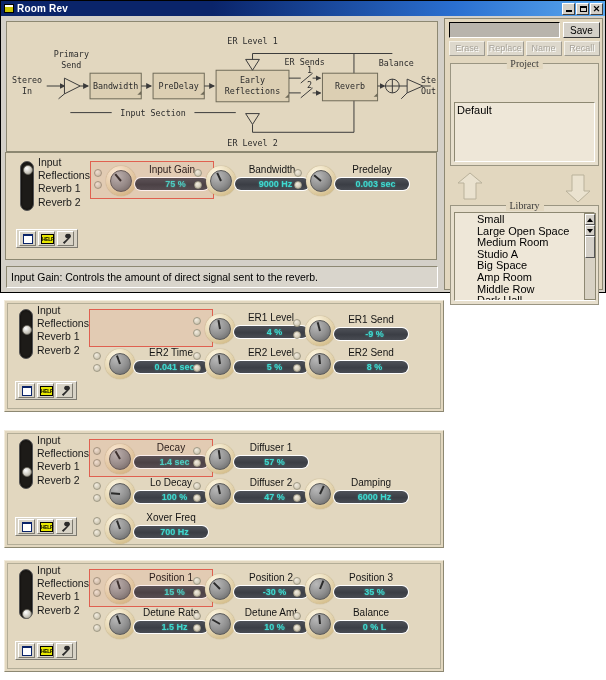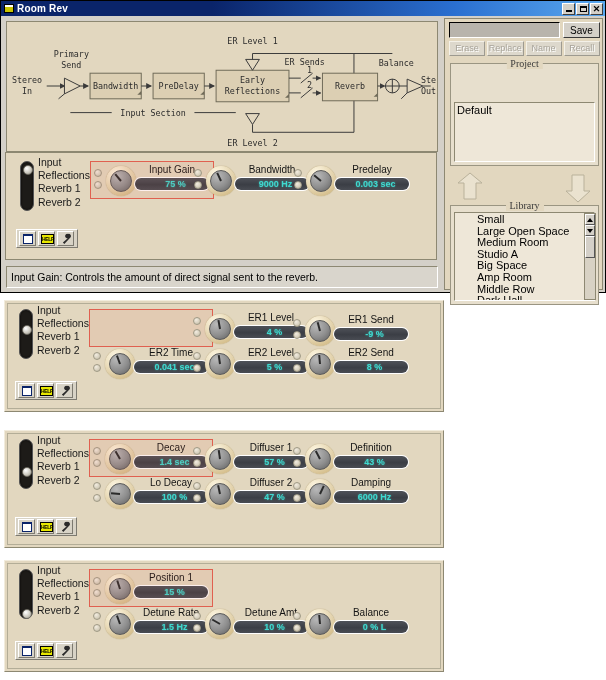--- a/index.html
+++ b/index.html
@@ -593,35 +593,20 @@
           </div>
           <div class="knob-wrap">
             <div class="knob">
               <div class="ptr" style="transform: rotate(172deg);"></div>
             </div>
           </div>
           <div class="readout">
             <div class="inner">57 %</div>
           </div>
         </div>
-        <div class="ctrl" style="left: 288px; top: 12px;">
-          <div class="lbl">Definition</div>
-          <div class="leds">
-            <div class="led"></div>
-            <div class="led"></div>
-          </div>
-          <div class="knob-wrap">
-            <div class="knob">
-              <div class="ptr" style="transform: rotate(152deg);"></div>
-            </div>
-          </div>
-          <div class="readout">
-            <div class="inner">43 %</div>
-          </div>
-        </div>
         <div class="ctrl" style="left: 88px; top: 47px;">
           <div class="lbl">Lo Decay</div>
           <div class="leds">
             <div class="led"></div>
             <div class="led"></div>
           </div>
           <div class="knob-wrap">
             <div class="knob">
               <div class="ptr" style="transform: rotate(95deg);"></div>
             </div>
@@ -651,20 +636,35 @@
             <div class="led"></div>
             <div class="led"></div>
           </div>
           <div class="knob-wrap">
             <div class="knob">
               <div class="ptr" style="transform: rotate(205deg);"></div>
             </div>
           </div>
           <div class="readout">
             <div class="inner">6000 Hz</div>
+          </div>
+        </div>
+        <div class="ctrl" style="left: 88px; top: 82px;">
+          <div class="lbl">Xover Freq</div>
+          <div class="leds">
+            <div class="led"></div>
+            <div class="led"></div>
+          </div>
+          <div class="knob-wrap">
+            <div class="knob">
+              <div class="ptr" style="transform: rotate(160deg);"></div>
+            </div>
+          </div>
+          <div class="readout">
+            <div class="inner">700 Hz</div>
           </div>
         </div>
       </div>
       <div class="panel inner" style="left: 4px; top: 560px; width: 440px; height: 112px;">
         <div class="selector">
           <div class="sel-track">
             <div class="sel-thumb" style="top: 39px;"></div>
           </div>
         </div>
         <div class="sel-labels">
@@ -695,20 +695,50 @@
           <div class="knob-wrap">
             <div class="knob">
               <div class="ptr" style="transform: rotate(162deg);"></div>
             </div>
           </div>
           <div class="readout">
             <div class="inner">15 %</div>
           </div>
         </div>
         <div class="hilite" style="left: 84px; top: 8px; width: 124px; height: 38px;"></div>
+        <div class="ctrl" style="left: 188px; top: 12px;">
+          <div class="lbl">Position 2</div>
+          <div class="leds">
+            <div class="led"></div>
+            <div class="led"></div>
+          </div>
+          <div class="knob-wrap">
+            <div class="knob">
+              <div class="ptr" style="transform: rotate(135deg);"></div>
+            </div>
+          </div>
+          <div class="readout">
+            <div class="inner">-30 %</div>
+          </div>
+        </div>
+        <div class="ctrl" style="left: 288px; top: 12px;">
+          <div class="lbl">Position 3</div>
+          <div class="leds">
+            <div class="led"></div>
+            <div class="led"></div>
+          </div>
+          <div class="knob-wrap">
+            <div class="knob">
+              <div class="ptr" style="transform: rotate(202deg);"></div>
+            </div>
+          </div>
+          <div class="readout">
+            <div class="inner">35 %</div>
+          </div>
+        </div>
         <div class="ctrl" style="left: 88px; top: 47px;">
           <div class="lbl">Detune Rate</div>
           <div class="leds">
             <div class="led"></div>
             <div class="led"></div>
           </div>
           <div class="knob-wrap">
             <div class="knob">
               <div class="ptr" style="transform: rotate(160deg);"></div>
             </div>

